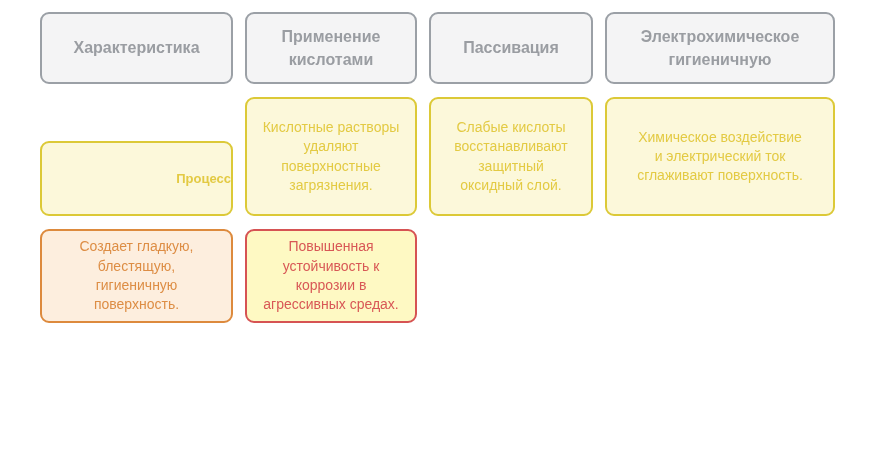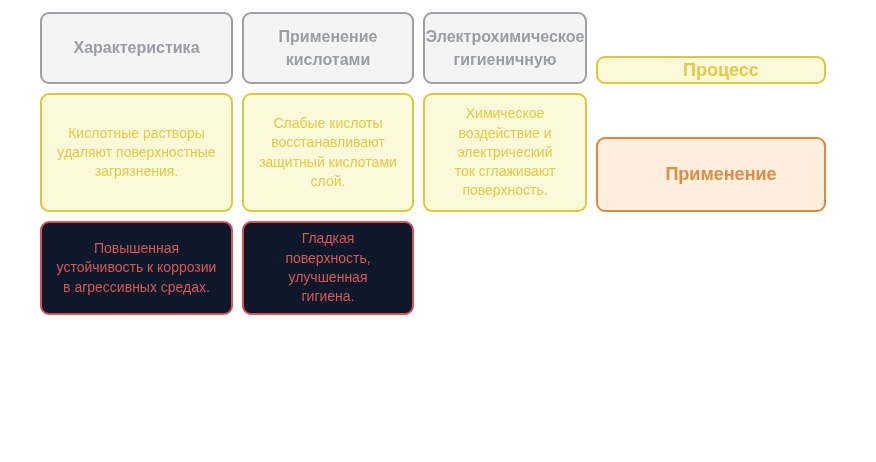--- a/index.html
+++ b/index.html
@@ -10,48 +10,47 @@
     overflow: hidden;
   }
   .board {
     display: grid;
     grid-template-columns: 193px 172px 164px 230px;
     grid-template-rows: 72px 119px 94px 113px;
     column-gap: 12px;
     row-gap: 13px;
     padding: 12px 40px 0 40px;
     width: 876px;
-    gap: 9px;
   }
   .cell {
     border: 2px solid;
     border-radius: 9px;
     display: flex;
     align-items: center;
     justify-content: center;
     text-align: center;
   }
   .header-cell {
     background: #f4f4f5;
     border-color: #9ba0a6;
     color: #9a9da2;
     font-weight: bold;
     font-size: 16px;
     line-height: 1.45;
     padding: 0 10px;
   }
   .theme-yellow { background: #fcf8da; border-color: #dcc937; color: #e3ca43; }
   .theme-orange { background: #fdeede; border-color: #dd8a3d; color: #dd8d44; }
-  .theme-red    { background: #0f172a; border-color: #d65353; color: #d85856; }
+  .theme-red    { background: #fef9c3; border-color: #d65353; color: #d85856; }
   .label-cell {
-    justify-content: center;
+    justify-content: flex-end;
     text-align: left;
     padding-left: 20px;
     font-weight: bold;
-    font-size: 18px;
+    font-size: 13px;
     margin-top: 44px;
   }
   .body-cell {
     font-size: 14px;
     line-height: 1.38;
     padding: 22px 14px;
   }
   .body-cell.wide { padding: 4px 28px; }
 </style>
 </head>
@@ -59,40 +58,40 @@
 
 <div class="board">
 
   <div class="cell header-cell">
     <span>Характеристика</span>
   </div>
   <div class="cell header-cell">
     <span>Применение кислотами</span>
   </div>
   <div class="cell header-cell">
+    <span>Пассивация</span>
+  </div>
+  <div class="cell header-cell">
     <span>Электрохимическое гигиеничную</span>
   </div>
 
   <div class="cell label-cell theme-yellow">
     <span>Процесс</span>
   </div>
   <div class="cell body-cell theme-yellow">
     <span>Кислотные растворы удаляют поверхностные загрязнения.</span>
   </div>
   <div class="cell body-cell theme-yellow">
-    <span>Слабые кислоты восстанавливают защитный кислотами слой.</span>
+    <span>Слабые кислоты восстанавливают защитный оксидный слой.</span>
   </div>
   <div class="cell body-cell theme-yellow wide">
     <span>Химическое воздействие и электрический ток сглаживают поверхность.</span>
   </div>
 
-  <div class="cell label-cell theme-orange">
-    <span>Применение</span>
+  <div class="cell body-cell theme-orange wide">
+    <span>Создает гладкую, блестящую, гигиеничную поверхность.</span>
   </div>
 
   <div class="cell body-cell theme-red">
     <span>Повышенная устойчивость к коррозии в агрессивных средах.</span>
   </div>
-  <div class="cell body-cell theme-red wide">
-    <span>Гладкая поверхность, улучшенная гигиена.</span>
-  </div>
 
 </div>
 
 </body></html>

